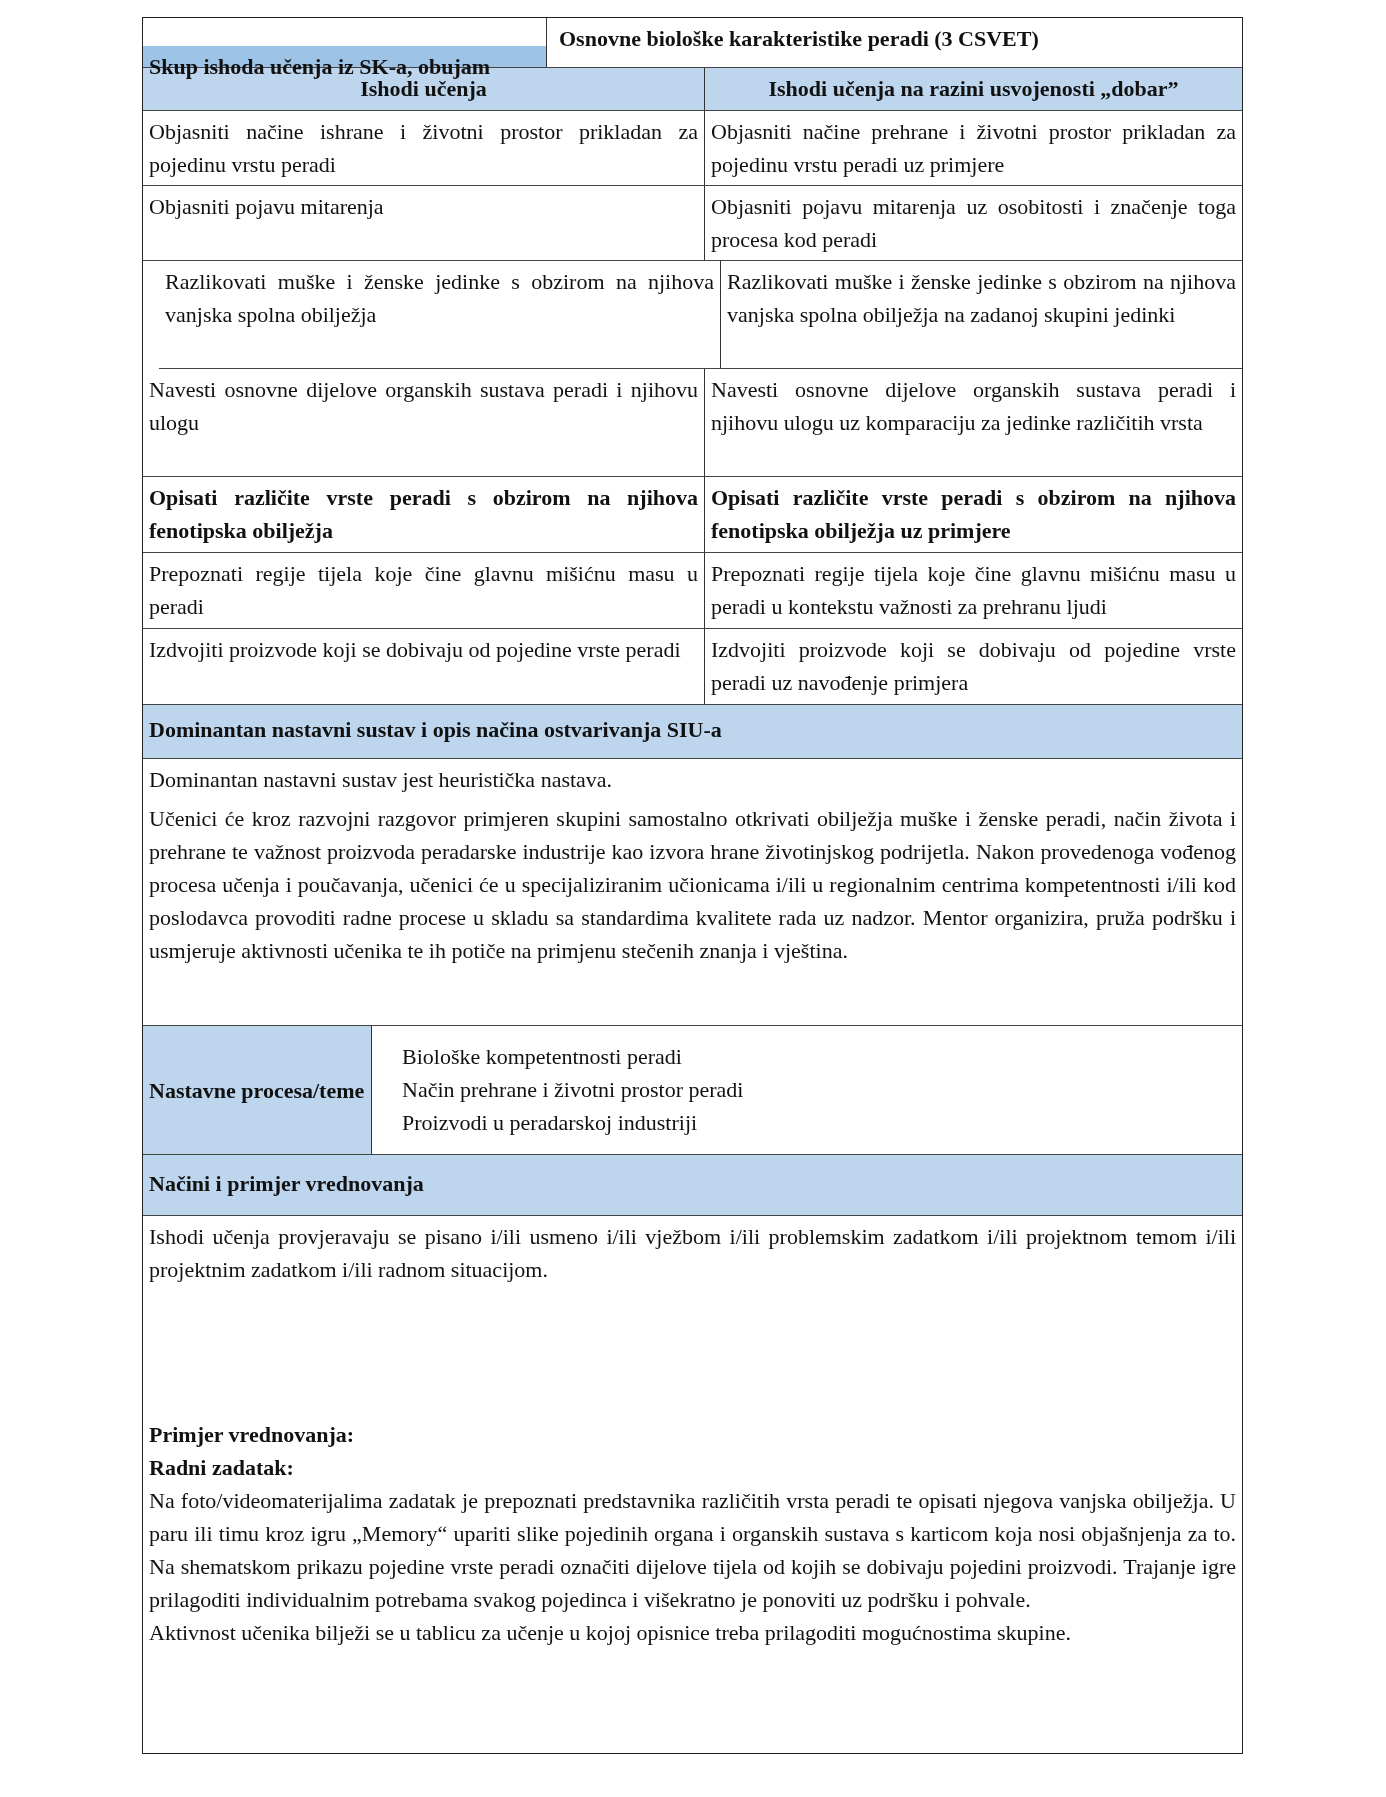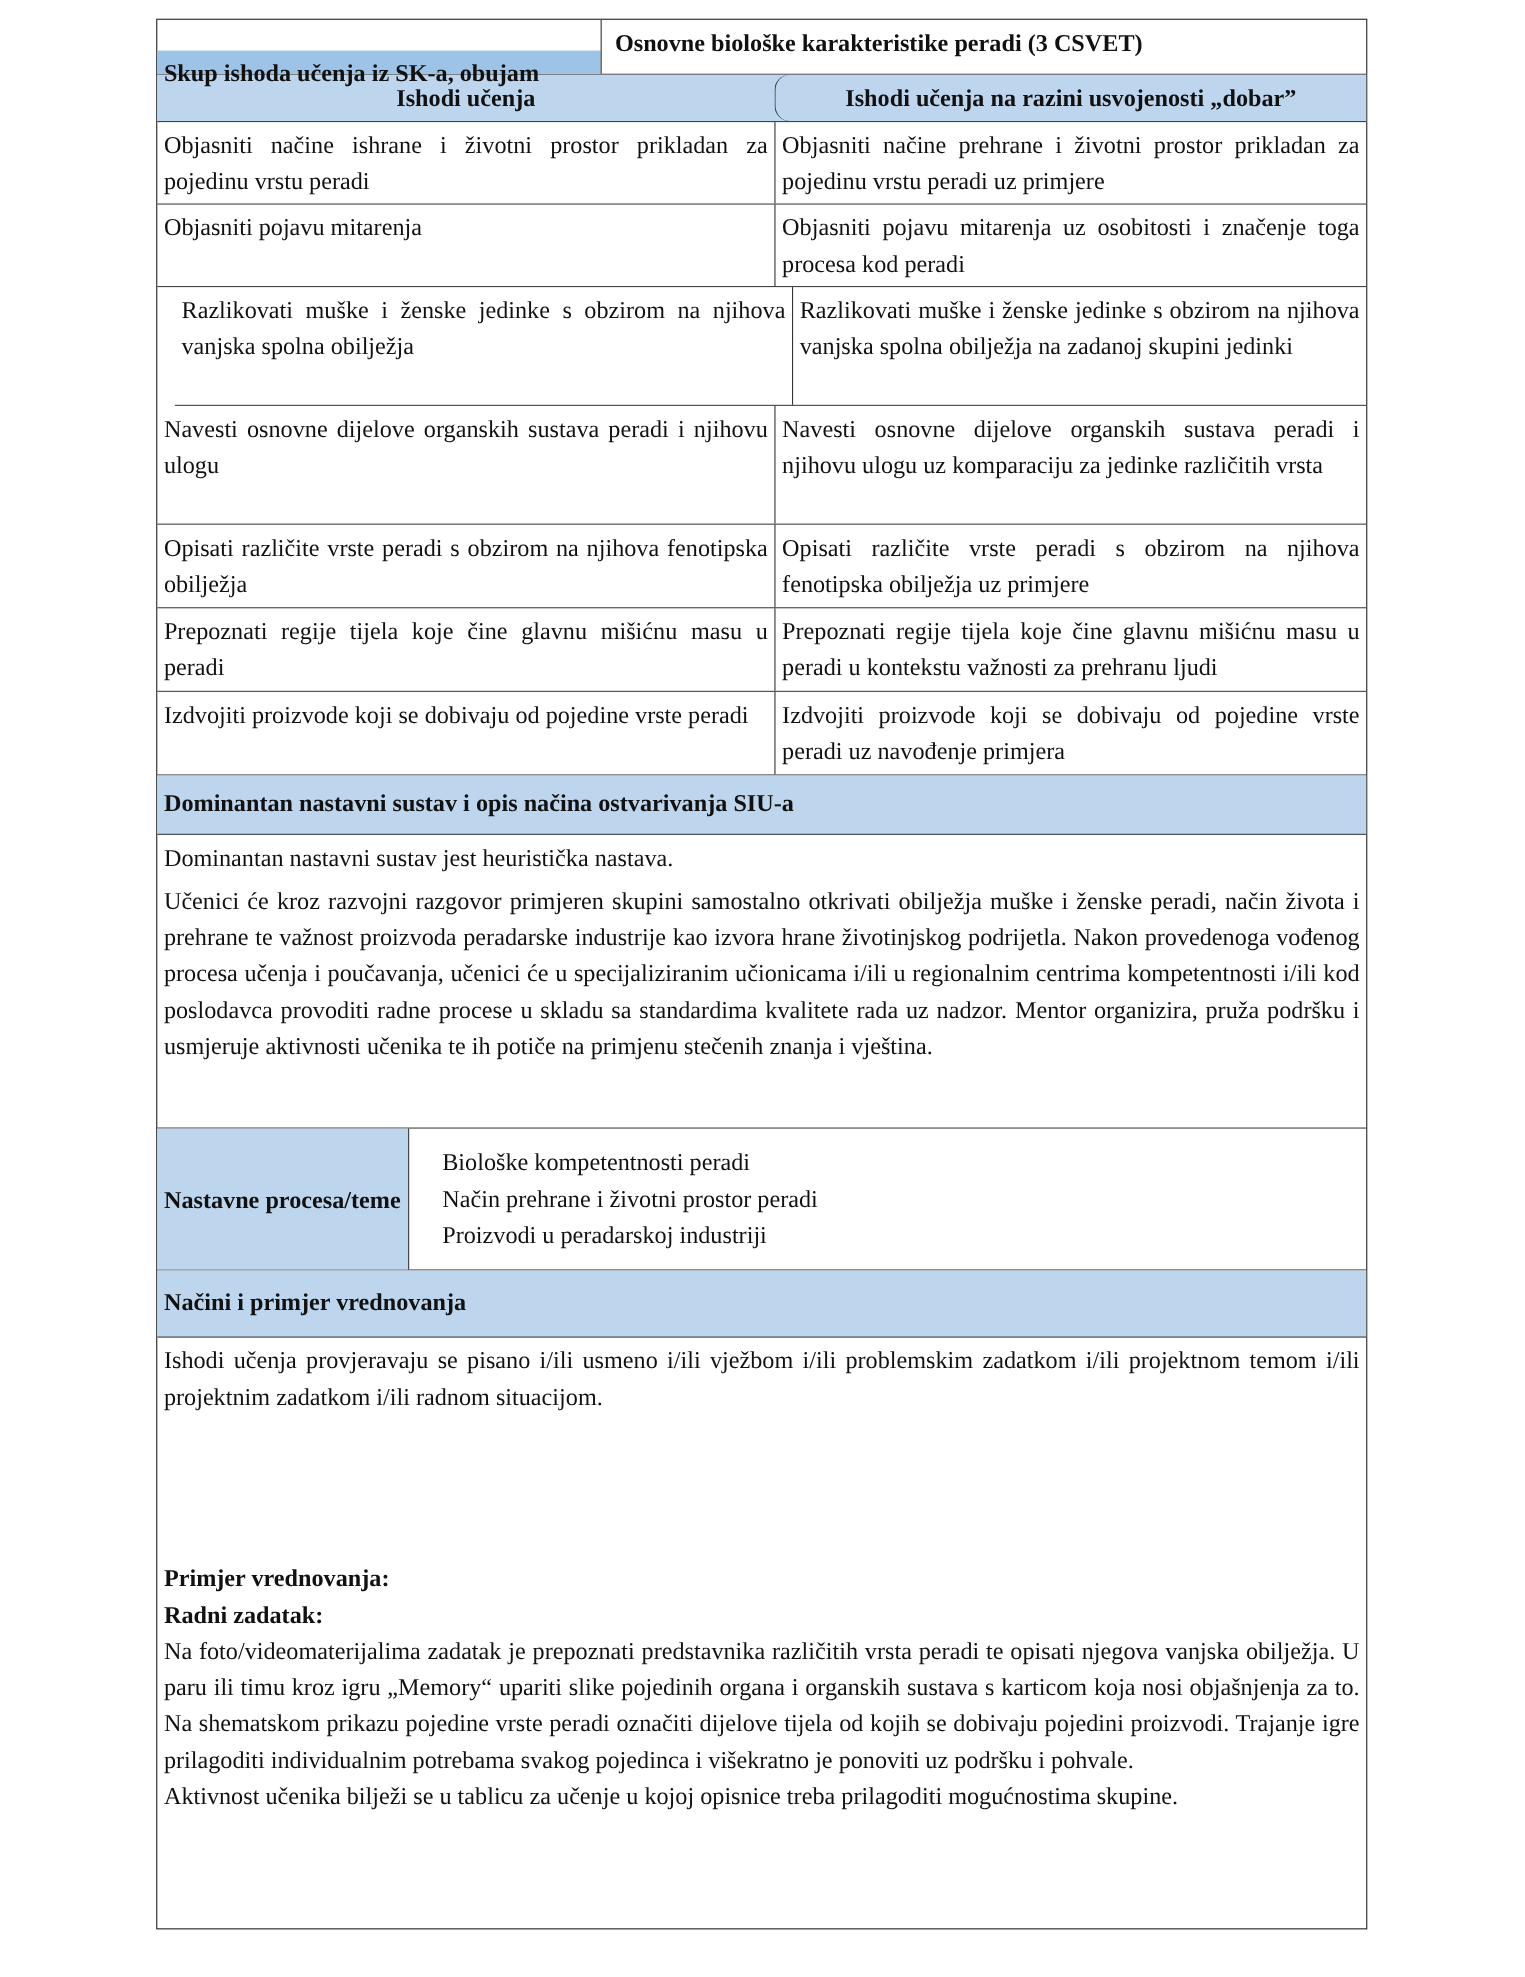--- a/index.html
+++ b/index.html
@@ -22,40 +22,40 @@
 
 <div class="doc">
 
   <div class="row" style="height:50px;">
     <div class="cell bold hdr-dark" style="width:403px;margin-top:28px;">Skup ishoda učenja iz SK-a, obujam</div>
     <div class="cell bold" style="flex:1; padding-left:12px;">Osnovne biološke karakteristike peradi (3 CSVET)</div>
   </div>
 
   <div class="row hdr-light" style="height:43px;">
     <div class="cell bold center" style="width:561px;">Ishodi učenja</div>
-    <div class="cell bold center" style="flex:1;border-radius:14px;">Ishodi učenja na razini usvojenosti „dobar”</div>
+    <div class="cell bold center" style="flex:1;">Ishodi učenja na razini usvojenosti „dobar”</div>
   </div>
 
   <div class="row" style="height:75px;">
     <div class="cell justify" style="width:561px;">Objasniti načine ishrane i životni prostor prikladan za pojedinu vrstu peradi</div>
     <div class="cell justify" style="flex:1;">Objasniti načine prehrane i životni prostor prikladan za pojedinu vrstu peradi uz primjere</div>
   </div>
   <div class="row" style="height:75px;">
     <div class="cell justify" style="width:561px;">Objasniti pojavu mitarenja</div>
     <div class="cell justify" style="flex:1;">Objasniti pojavu mitarenja uz osobitosti i značenje toga procesa kod peradi</div>
   </div>
   <div class="row" style="height:108px;margin-left:16px;">
     <div class="cell justify" style="width:561px;">Razlikovati muške i ženske jedinke s obzirom na njihova vanjska spolna obilježja</div>
     <div class="cell justify" style="flex:1;">Razlikovati muške i ženske jedinke s obzirom na njihova vanjska spolna obilježja na zadanoj skupini jedinki</div>
   </div>
   <div class="row" style="height:108px;">
     <div class="cell justify" style="width:561px;">Navesti osnovne dijelove organskih sustava peradi i njihovu ulogu</div>
     <div class="cell justify" style="flex:1;">Navesti osnovne dijelove organskih sustava peradi i njihovu ulogu uz komparaciju za jedinke različitih vrsta</div>
   </div>
-  <div class="row" style="height:76px;">
+  <div class="row" style="height:76px;font-weight:bold;">
     <div class="cell justify" style="width:561px;">Opisati različite vrste peradi s obzirom na njihova fenotipska obilježja</div>
     <div class="cell justify" style="flex:1;">Opisati različite vrste peradi s obzirom na njihova fenotipska obilježja uz primjere</div>
   </div>
   <div class="row" style="height:76px;">
     <div class="cell justify" style="width:561px;">Prepoznati regije tijela koje čine glavnu mišićnu masu u peradi</div>
     <div class="cell justify" style="flex:1;">Prepoznati regije tijela koje čine glavnu mišićnu masu u peradi u kontekstu važnosti za prehranu ljudi</div>
   </div>
   <div class="row" style="height:76px;">
     <div class="cell justify" style="width:561px;">Izdvojiti proizvode koji se dobivaju od pojedine vrste peradi</div>
     <div class="cell justify" style="flex:1;">Izdvojiti proizvode koji se dobivaju od pojedine vrste peradi uz navođenje primjera</div>

